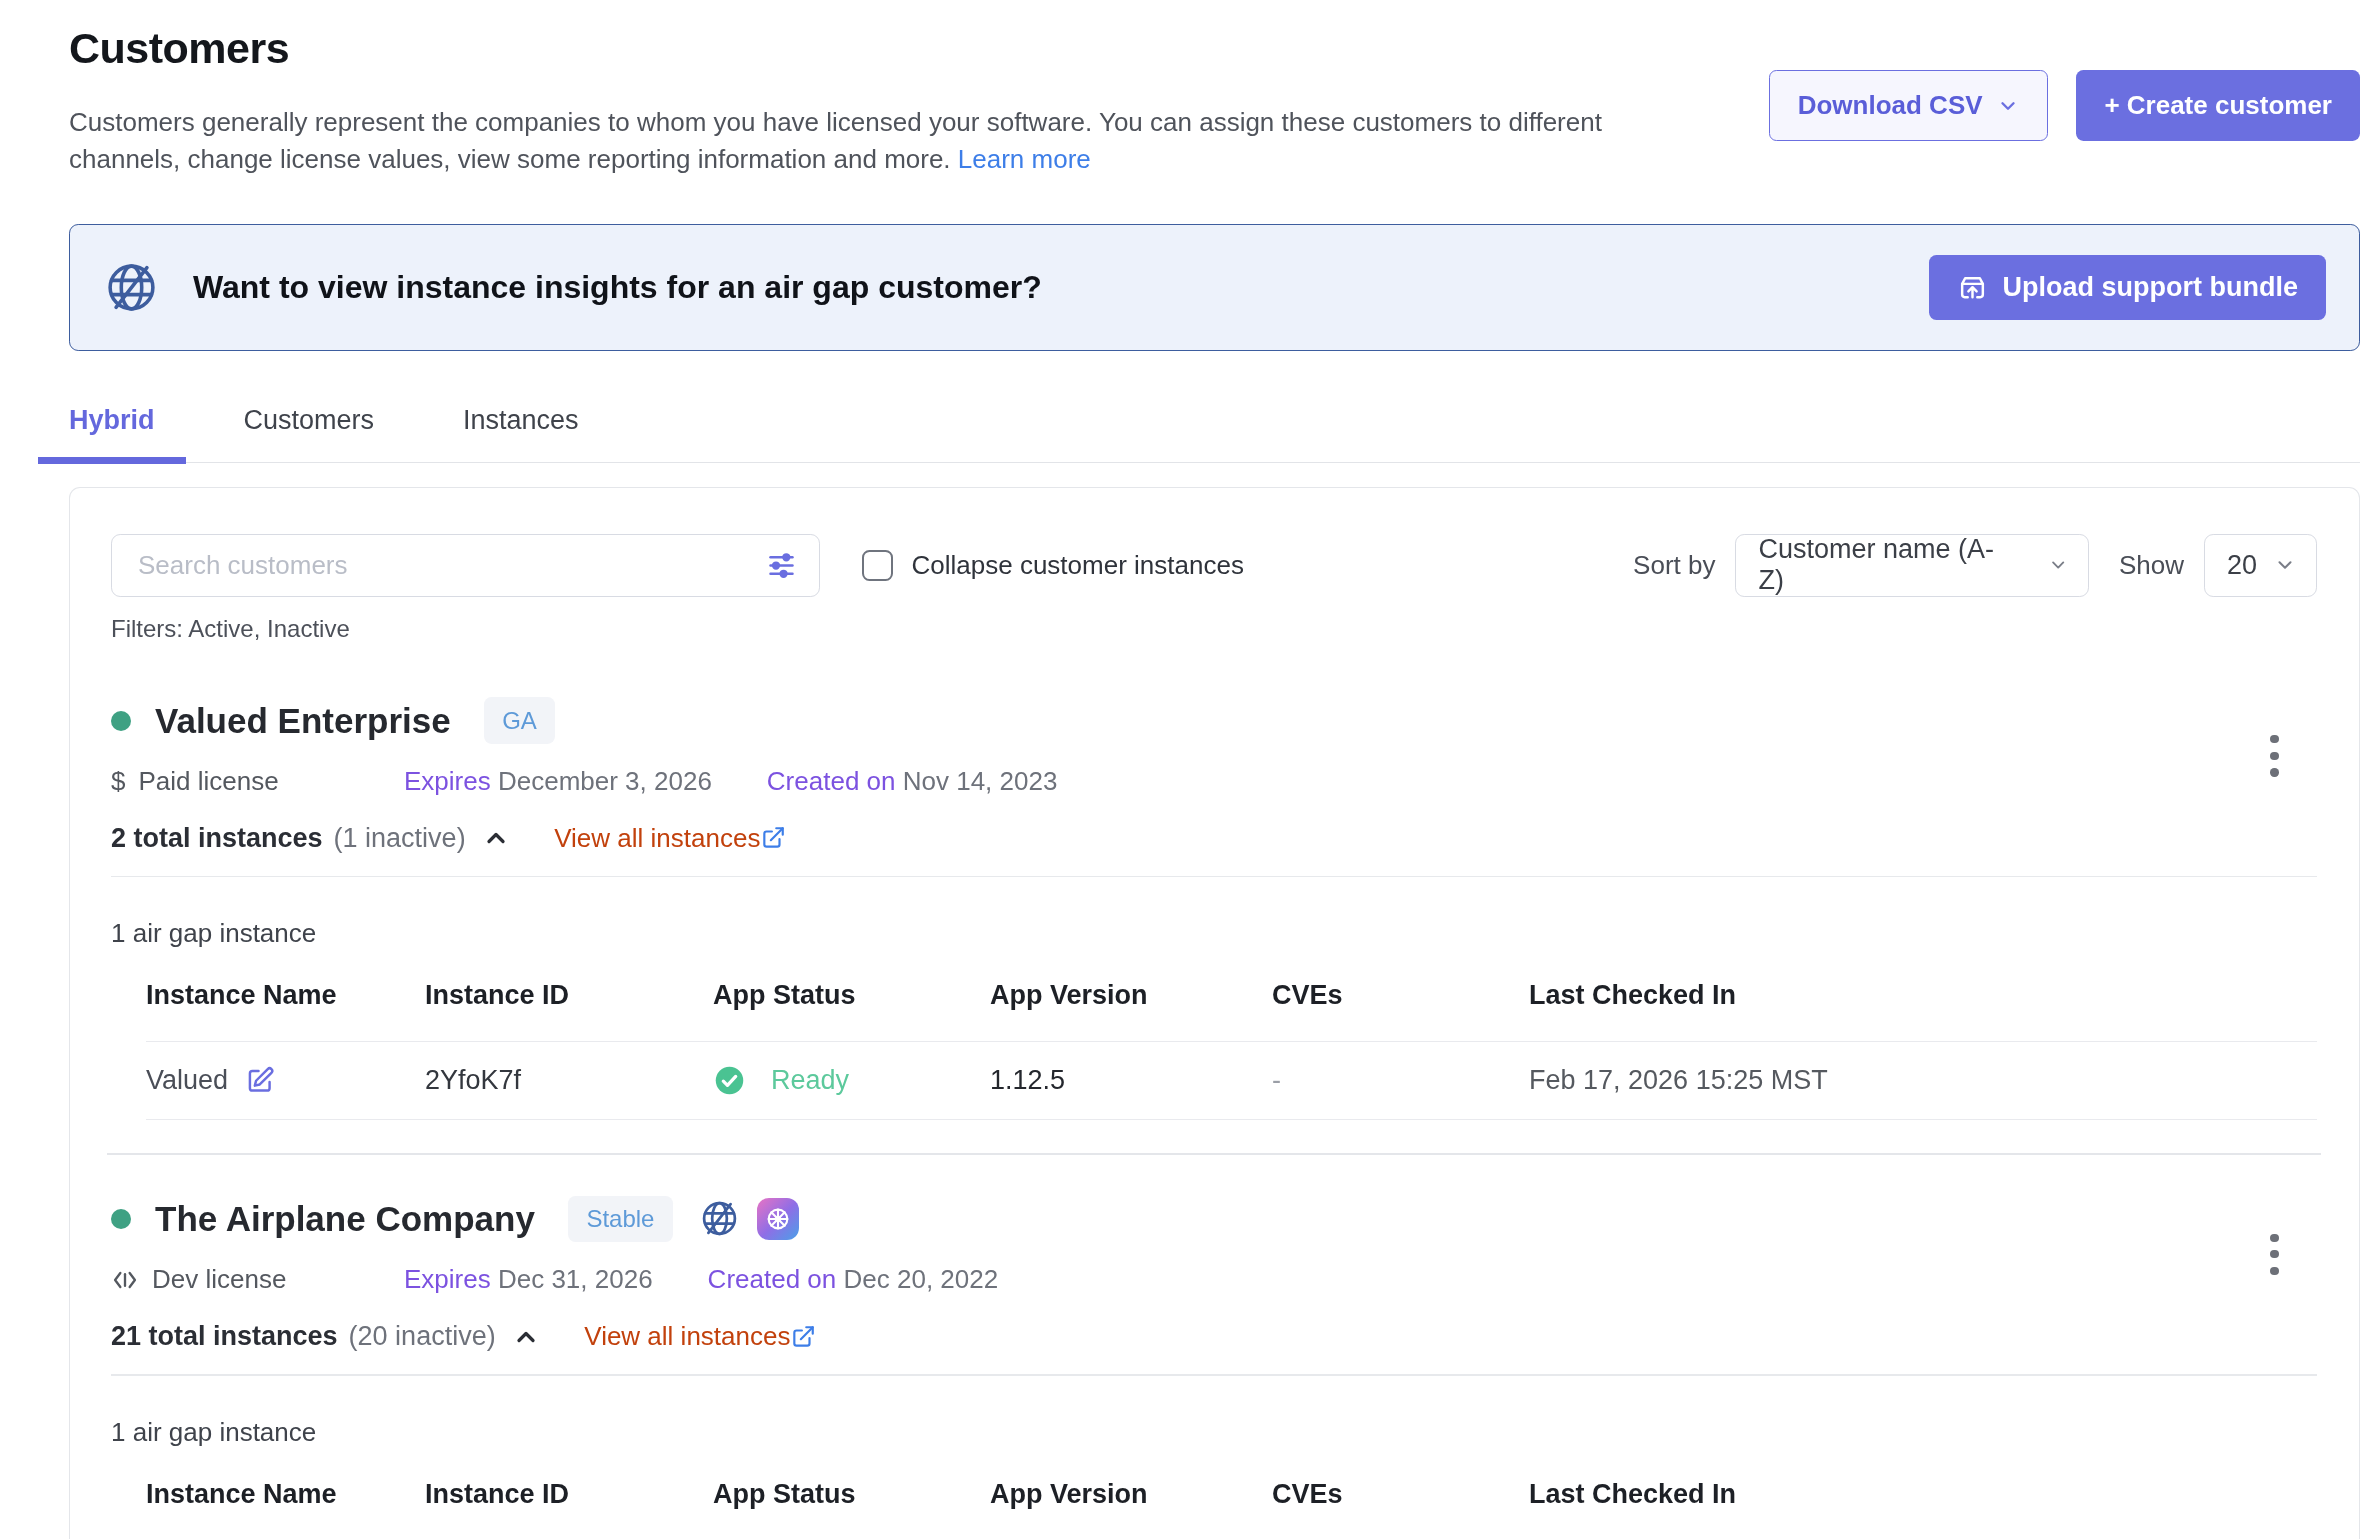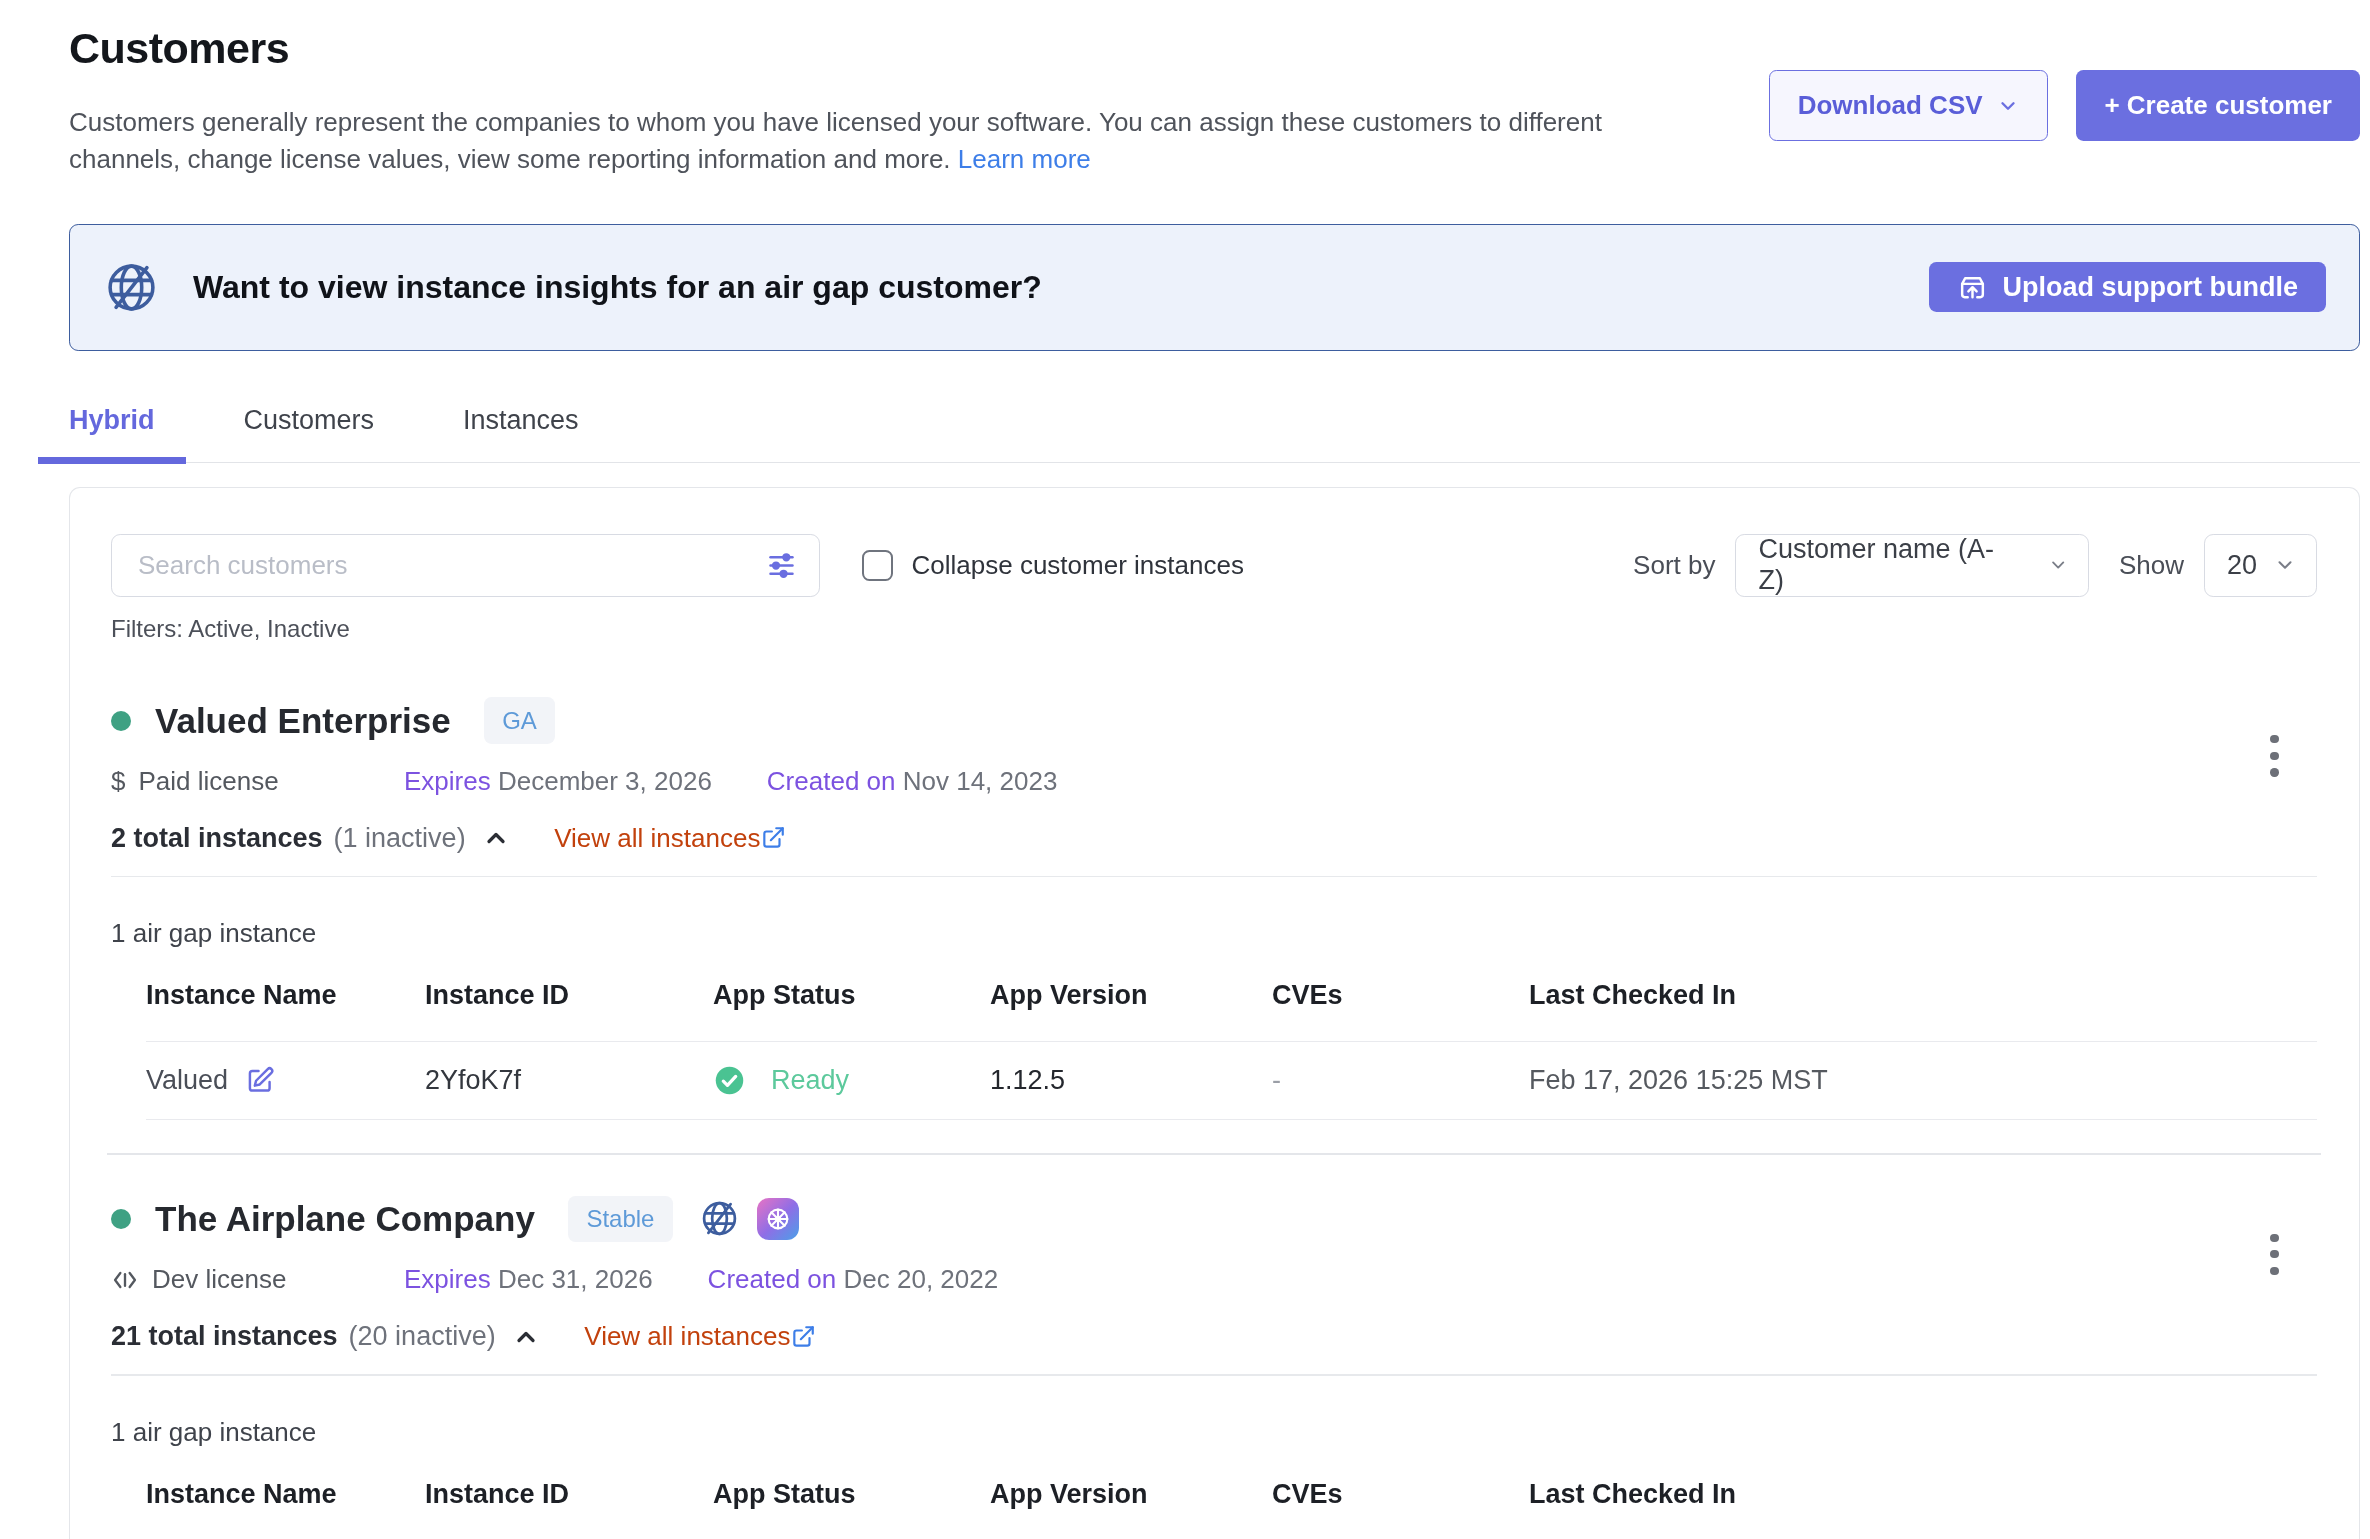--- a/index.html
+++ b/index.html
@@ -24,21 +24,21 @@
     border:none; font-family:inherit; }
   .btn-outline { background:#f6f6fe; border:1.8px solid #6b6fe0; color:#5a5ed8; }
   .btn-solid { background:#6b6fe0; color:#ffffff; }
   .chev { width:22px; height:22px; }
 
   
   .banner { margin-top:46px; height:127px; display:flex; align-items:center;
     background:#edf2fb; border:1.8px solid #3d5d9e; border-radius:9.2px; padding:0 33px; }
   .banner .globe { width:57px; height:57px; flex:0 0 auto; }
   .banner h2 { margin-left:33px; font-size:32px; font-weight:700; color:#101319; flex:1; }
-  .banner .btn-solid { height:50px; font-size:27px; }
+  .banner .btn-solid { height:65px; font-size:27px; }
 
   
   .tabs { margin-top:54px; display:flex; gap:0; border-bottom:1.8px solid #e2e4e8; }
   .tab { padding:0 0 26px 0; margin-right:89px; font-size:27px; color:#3f434b;
     cursor:pointer; position:relative;text-align:center; }
   .tab.active { color:#6468dd; font-weight:700; }
   .tab.active::after { content:""; position:absolute; left:-31px; right:-31px;
     bottom:-1.8px; height:6.5px; background:#6468dd; }
 
   

